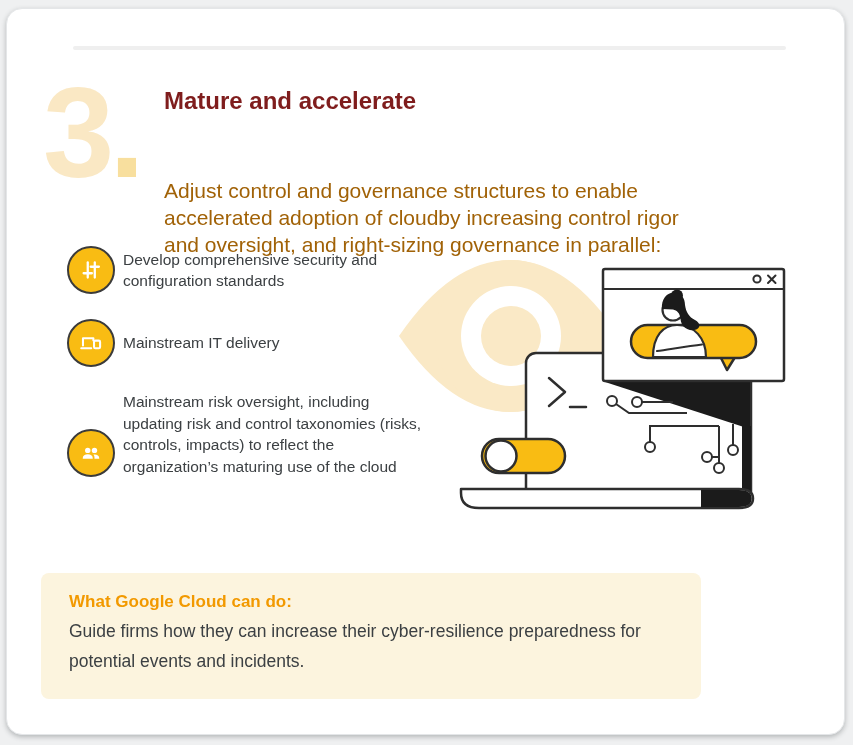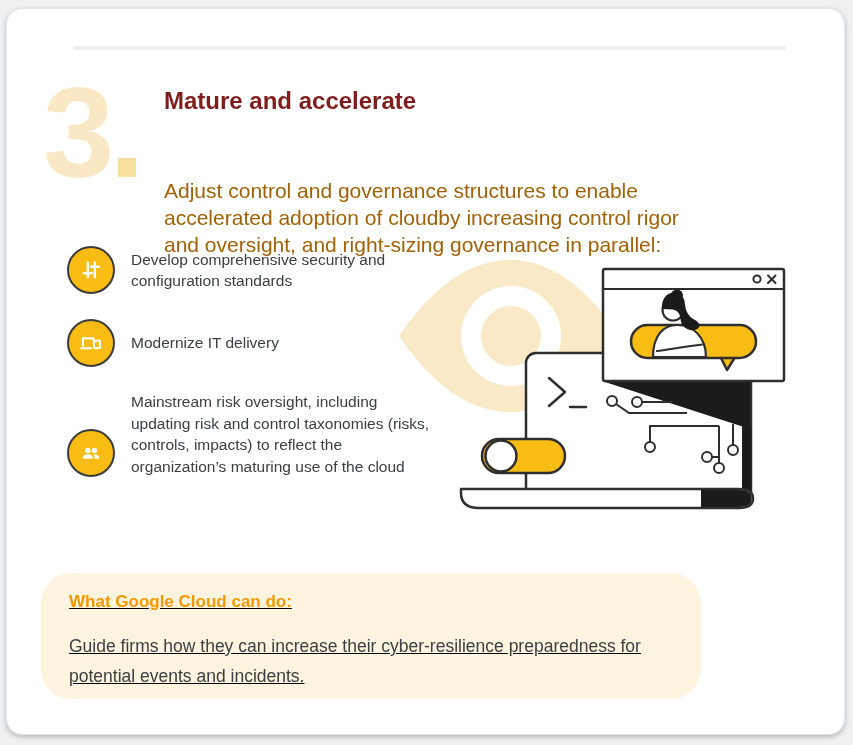--- a/index.html
+++ b/index.html
@@ -27,45 +27,44 @@
   .step-number .dot{color:#f8df9e;}
   .step-title{
     position:absolute;left:157px;top:76px;
     font-size:24px;line-height:32px;font-weight:700;color:#7f1d1d;
   }
   .step-desc{
     position:absolute;left:157px;top:120px;width:545px;
     font-size:21px;line-height:27px;color:#a16207;margin-top:48px;
   }
   .bullet{
-    position:absolute;left:60px;display:flex;gap:16px;align-items:center;width:390px;
+    position:absolute;left:60px;display:flex;gap:8px;align-items:center;width:390px;
   }
   .bullet.top{align-items:flex-end;}
   .icon-badge{
     width:48px;height:48px;border-radius:50%;
     background:#f9bc13;border:2.5px solid #3b3b3b;box-sizing:border-box;
     display:flex;align-items:center;justify-content:center;flex:0 0 auto;
   }
   .bullet-text{
     font-size:15.5px;line-height:21.5px;color:#3c4043;width:300px;
   }
   .illustration{
     position:absolute;left:382px;top:237px;width:432px;height:290px;
   }
   .callout{
     position:absolute;left:34px;top:564px;width:660px;height:126px;
-    background:#fcf4de;border-radius:30px;box-sizing:border-box;
+    background:#fcf4de;border-radius:8px;box-sizing:border-box;
     padding:17px 30px 16px 28px;
-    text-decoration:underline;
   }
   .callout-title{
     font-size:17px;line-height:24px;font-weight:700;color:#f29900;
   }
   .callout-body{
-    margin-top:17px;font-size:17.5px;line-height:30px;color:#3c4043;width:600px;
+    margin-top:2px;font-size:17.5px;line-height:30px;color:#3c4043;width:600px;
   }
 </style>
 </head>
 <body>
 
 <div class="card">
 
   <div class="divider"></div>
 
   <div class="step-number"><span>3</span><span class="dot">.</span></div>
@@ -91,21 +90,21 @@
   <div class="bullet" style="top:310px">
     <div class="icon-badge">
       <svg width="26" height="26" viewBox="0 0 24 24">
         <g stroke="#ffffff" stroke-width="1.9" fill="none" stroke-linecap="round" stroke-linejoin="round">
           <path d="M4.6 14.2 V7.6 h9.6 v2"></path>
           <line x1="3" y1="16.8" x2="12.2" y2="16.8"></line>
           <rect x="14.8" y="9.8" width="5.6" height="7" rx="1.2"></rect>
         </g>
       </svg>
     </div>
-    <div class="bullet-text">Modernize IT delivery</div>
+    <div class="bullet-text">Mainstream IT delivery</div>
   </div>
 
   <div class="bullet top" style="top:382px">
     <div class="icon-badge">
       <svg width="26" height="26" viewBox="0 0 24 24">
         <g fill="#ffffff">
           <circle cx="9" cy="9.6" r="2.5"></circle>
           <circle cx="15.2" cy="9.6" r="2.5"></circle>
           <path d="M4.4 16.6 c0-2.2 2.1-3.4 4.6-3.4 s4.6 1.2 4.6 3.4 v0.6 h-9.2 z"></path>
           <path d="M14.2 13.4 c2.9-0.5 5.4 0.9 5.4 3.2 v0.6 h-4.4 v-1.4 c0-1-0.4-1.8-1-2.4 z"></path>

